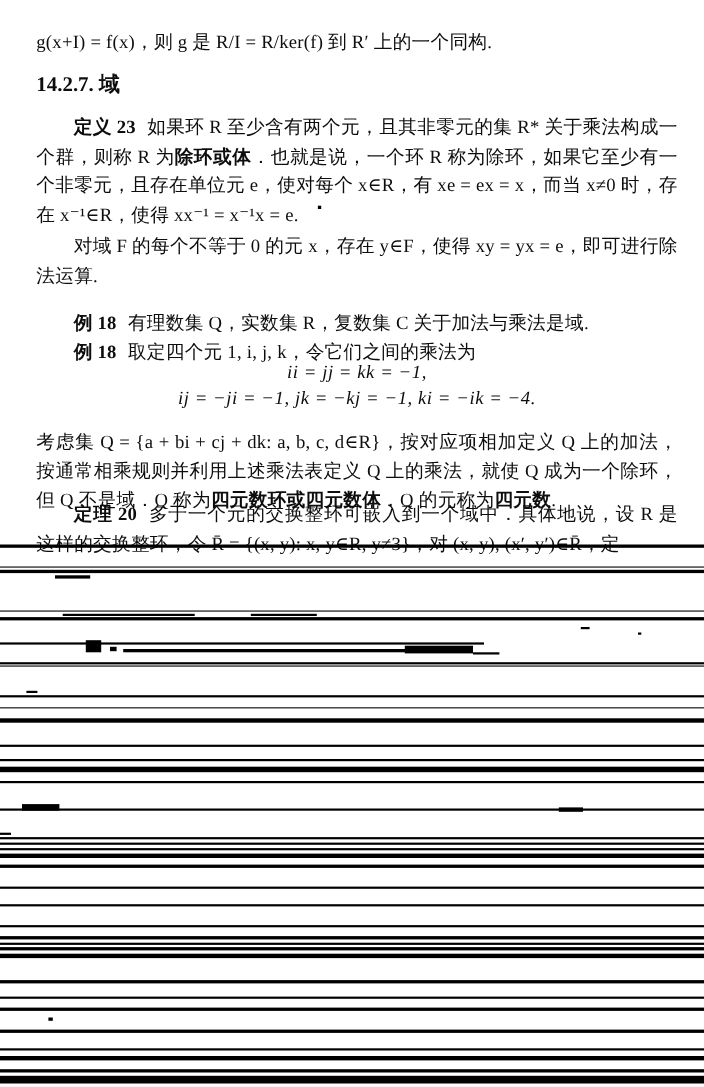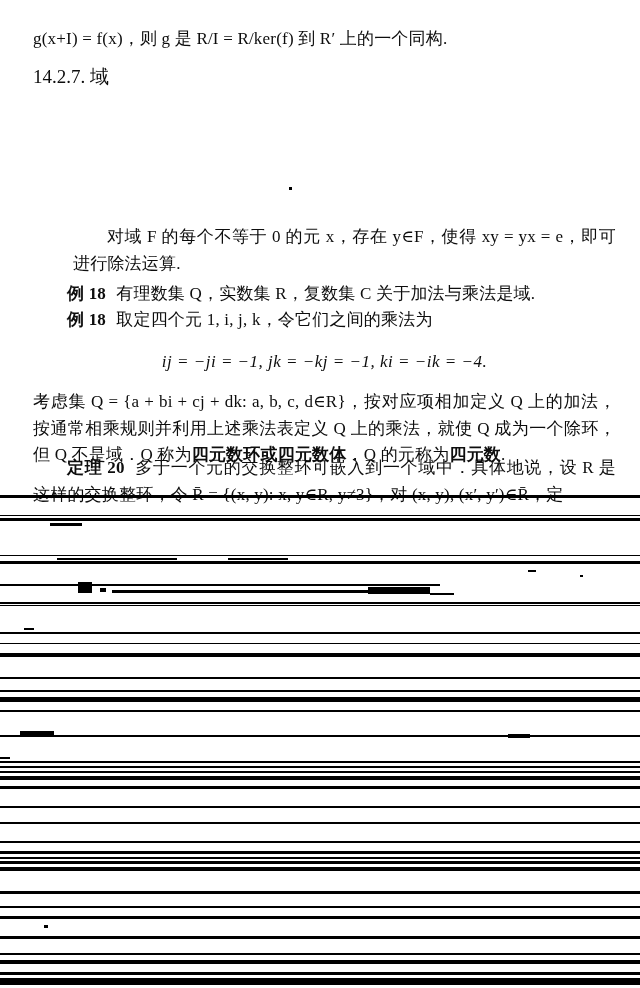--- a/index.html
+++ b/index.html
@@ -21,21 +21,21 @@
     text-align: justify;
     letter-spacing: 0.2px;
   }
   .indent { text-indent: 2em; }
   .label { font-weight: bold; margin-right: 0.6em; }
   .bold { font-weight: bold; }
   .heading {
     position: absolute;
     left: 33px;
     font-size: 19px;
-    font-weight: normal;
+    font-weight: bold;
   }
   .formula {
     position: absolute;
     left: 33px;
     right: 24px;
     font-size: 17px;
     text-align: center;
     font-style: italic;
     letter-spacing: 0.5px;
   }
@@ -48,34 +48,40 @@
 <div class="page">
 
   <div class="para" style="top:26px;">
     <span>g(x+I) = f(x)，则 g 是 R/I = R/ker(f) 到 R′ 上的一个同构.</span>
   </div>
 
   <div class="heading" style="top:64px;">
     <span>14.2.7. 域</span>
   </div>
 
+  <div class="para indent" style="top:103px;">
+    <span class="label">定义 23</span><span>如果环 R 至少含有两个元，且其非零元的集 R* 关于乘法构成一个群，则称 R 为</span><span class="bold">除环或体</span><span>．也就是说，一个环 R 称为除环，如果它至少有一个非零元，且存在单位元 e，使对每个 x∈R，有 xe = ex = x，而当 x≠0 时，存在 x⁻¹∈R，使得 xx⁻¹ = x⁻¹x = e.</span>
+  </div>
 
 
-  <div class="para indent" style="top:224px;margin-left:40px;">
+  <div class="para indent" style="top:211px;">
     <span>对域 F 的每个不等于 0 的元 x，存在 y∈F，使得 xy = yx = e，即可进行除法运算.</span>
   </div>
 
   <div class="para indent" style="top:281px;">
     <span class="label">例 18</span><span>有理数集 Q，实数集 R，复数集 C 关于加法与乘法是域.</span>
   </div>
 
   <div class="para indent" style="top:307px;">
     <span class="label">例 18</span><span>取定四个元 1, i, j, k，令它们之间的乘法为</span>
   </div>
 
+  <div class="formula" style="top:329px;">
+    <span>ii = jj = kk = −1,</span>
+  </div>
 
   <div class="formula" style="top:352px;">
     <span>ij = −ji = −1,  jk = −kj = −1,  ki = −ik = −4.</span>
   </div>
 
   <div class="para" style="top:389px;">
     <span>考虑集 Q = {a + bi + cj + dk: a, b, c, d∈R}，按对应项相加定义 Q 上的加法，按通常相乘规则并利用上述乘法表定义 Q 上的乘法，就使 Q 成为一个除环，但 Q 不是域．Q 称为</span><span class="bold">四元数环或四元数体</span><span>．Q 的元称为</span><span class="bold">四元数</span><span>.</span>
   </div>
 
   <div class="para indent" style="top:455px;">

